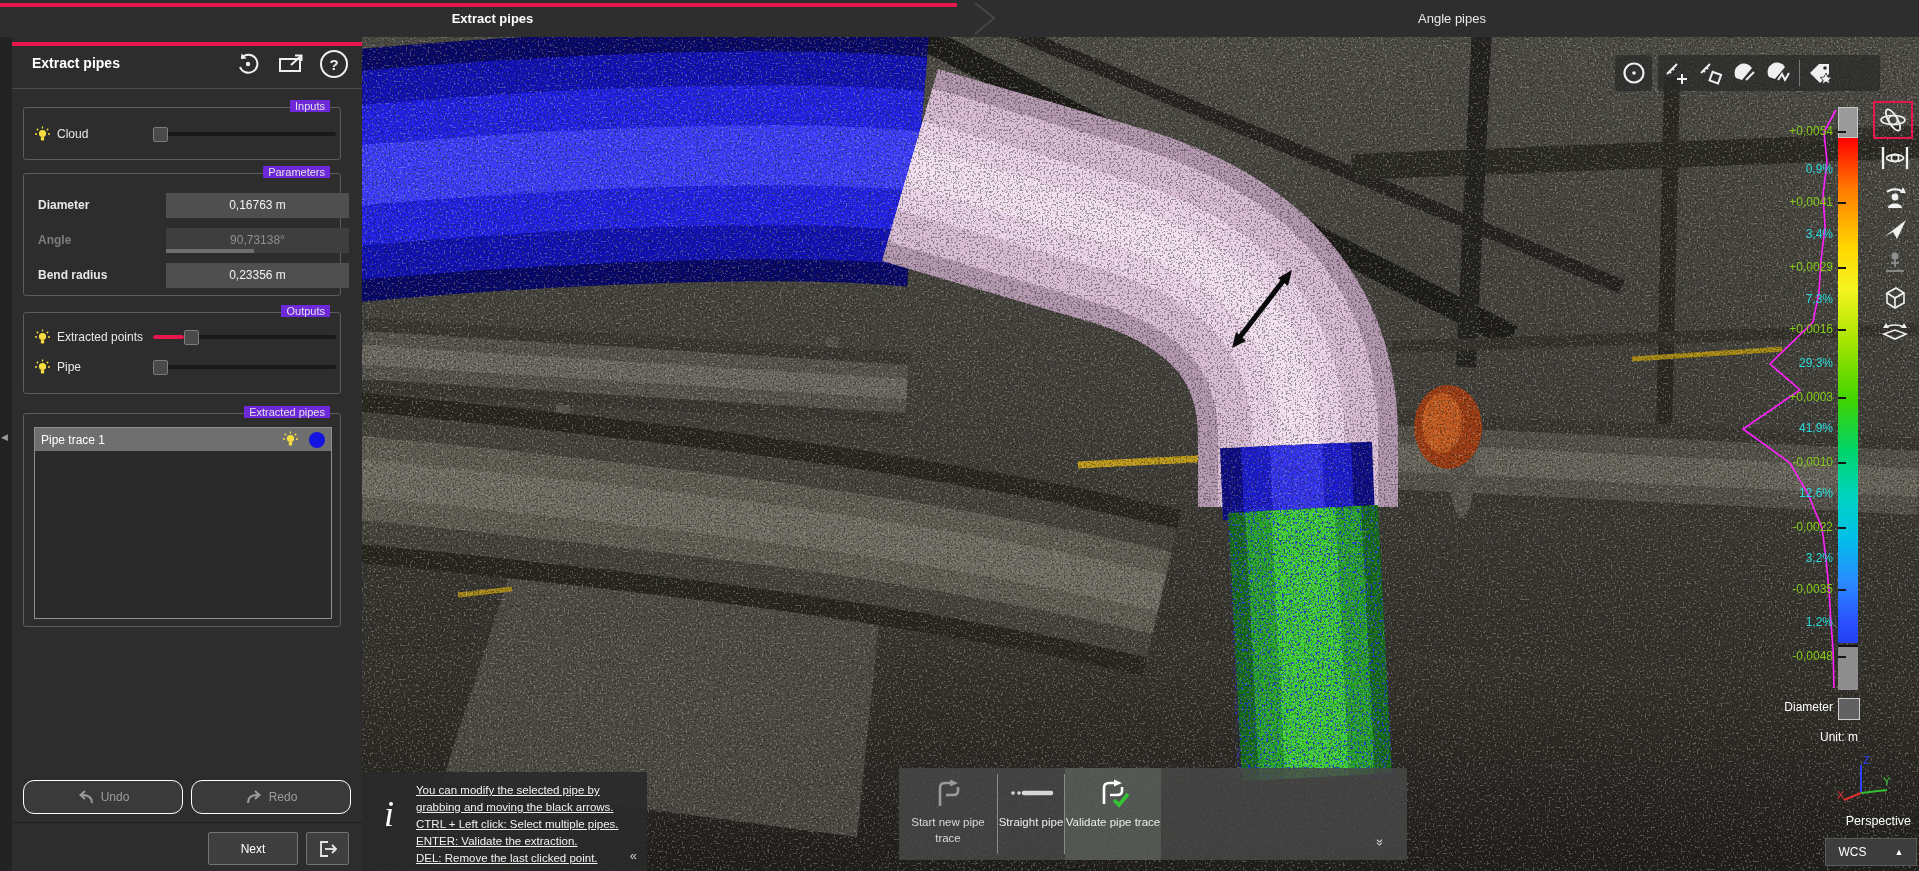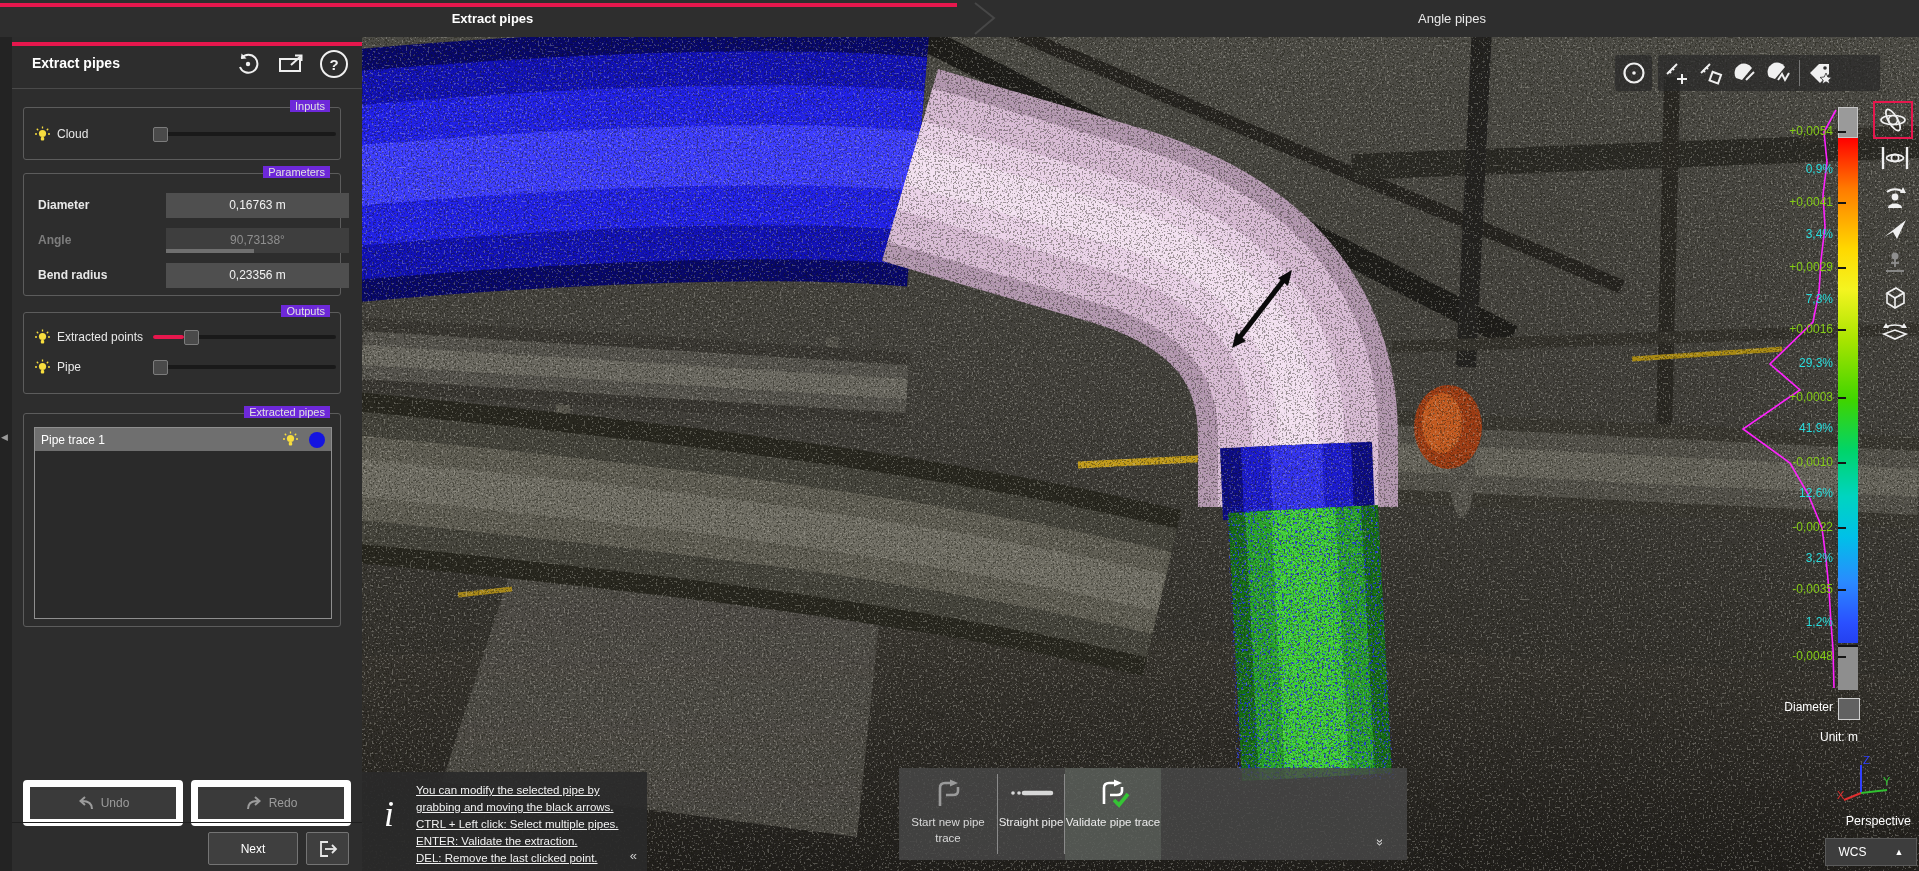--- a/index.html
+++ b/index.html
@@ -45,21 +45,21 @@
        text-align:center;line-height:25px;font-size:12px;color:#f2f2f2;cursor:text;}
   .field.dis{background:#3e3e3e;color:#8f8f8f;cursor:default;}
   .angle-sub{position:absolute;left:0;bottom:0;width:48%;height:4px;background:#6f6f6f;}
   .pipes-list{position:absolute;left:10px;top:13px;width:296px;height:190px;background:#2a2a2a;
        border:1px solid #8f8f8f;}
   .pipe-row{height:23px;background:#6f6f6f;display:flex;align-items:center;padding:0 6px;
        font-size:12px;color:#fff;cursor:pointer;}
   .pipe-row .sp{flex:1;}
   .dot-blue{width:16px;height:16px;border-radius:50%;background:#1414e0;margin-left:10px;}
   .btnrow{position:absolute;left:11px;top:743px;width:328px;display:flex;gap:8px;}
-  .btn{flex:1;height:32px;background:#3a3a3a;border:7px solid #ffffff;border-radius:4px;
+  .btn{flex:1;height:32px;background:#3a3a3a;border:1px solid #ffffff;border-radius:11px;
        color:#9c9c9c;font-size:12px;display:flex;align-items:center;justify-content:center;gap:6px;cursor:pointer;}
   .pdiv2{position:absolute;left:0;top:785px;width:100%;height:1px;background:#1f1f1f;}
   .nextrow{position:absolute;left:196px;top:795px;display:flex;gap:8px;}
   .btn-next{width:88px;height:31px;background:#3f3f3f;border:1px solid #747474;border-radius:2px;
        color:#fff;font-size:12px;display:flex;align-items:center;justify-content:center;cursor:pointer;}
   .btn-exit{width:41px;height:31px;background:#3f3f3f;border:1px solid #747474;border-radius:2px;
        display:flex;align-items:center;justify-content:center;cursor:pointer;}
   
   .viewport{position:absolute;left:362px;top:37px;width:1557px;height:834px;overflow:hidden;background:#3c3b36;}
   .viewport>svg.scene{position:absolute;left:0;top:0;}

